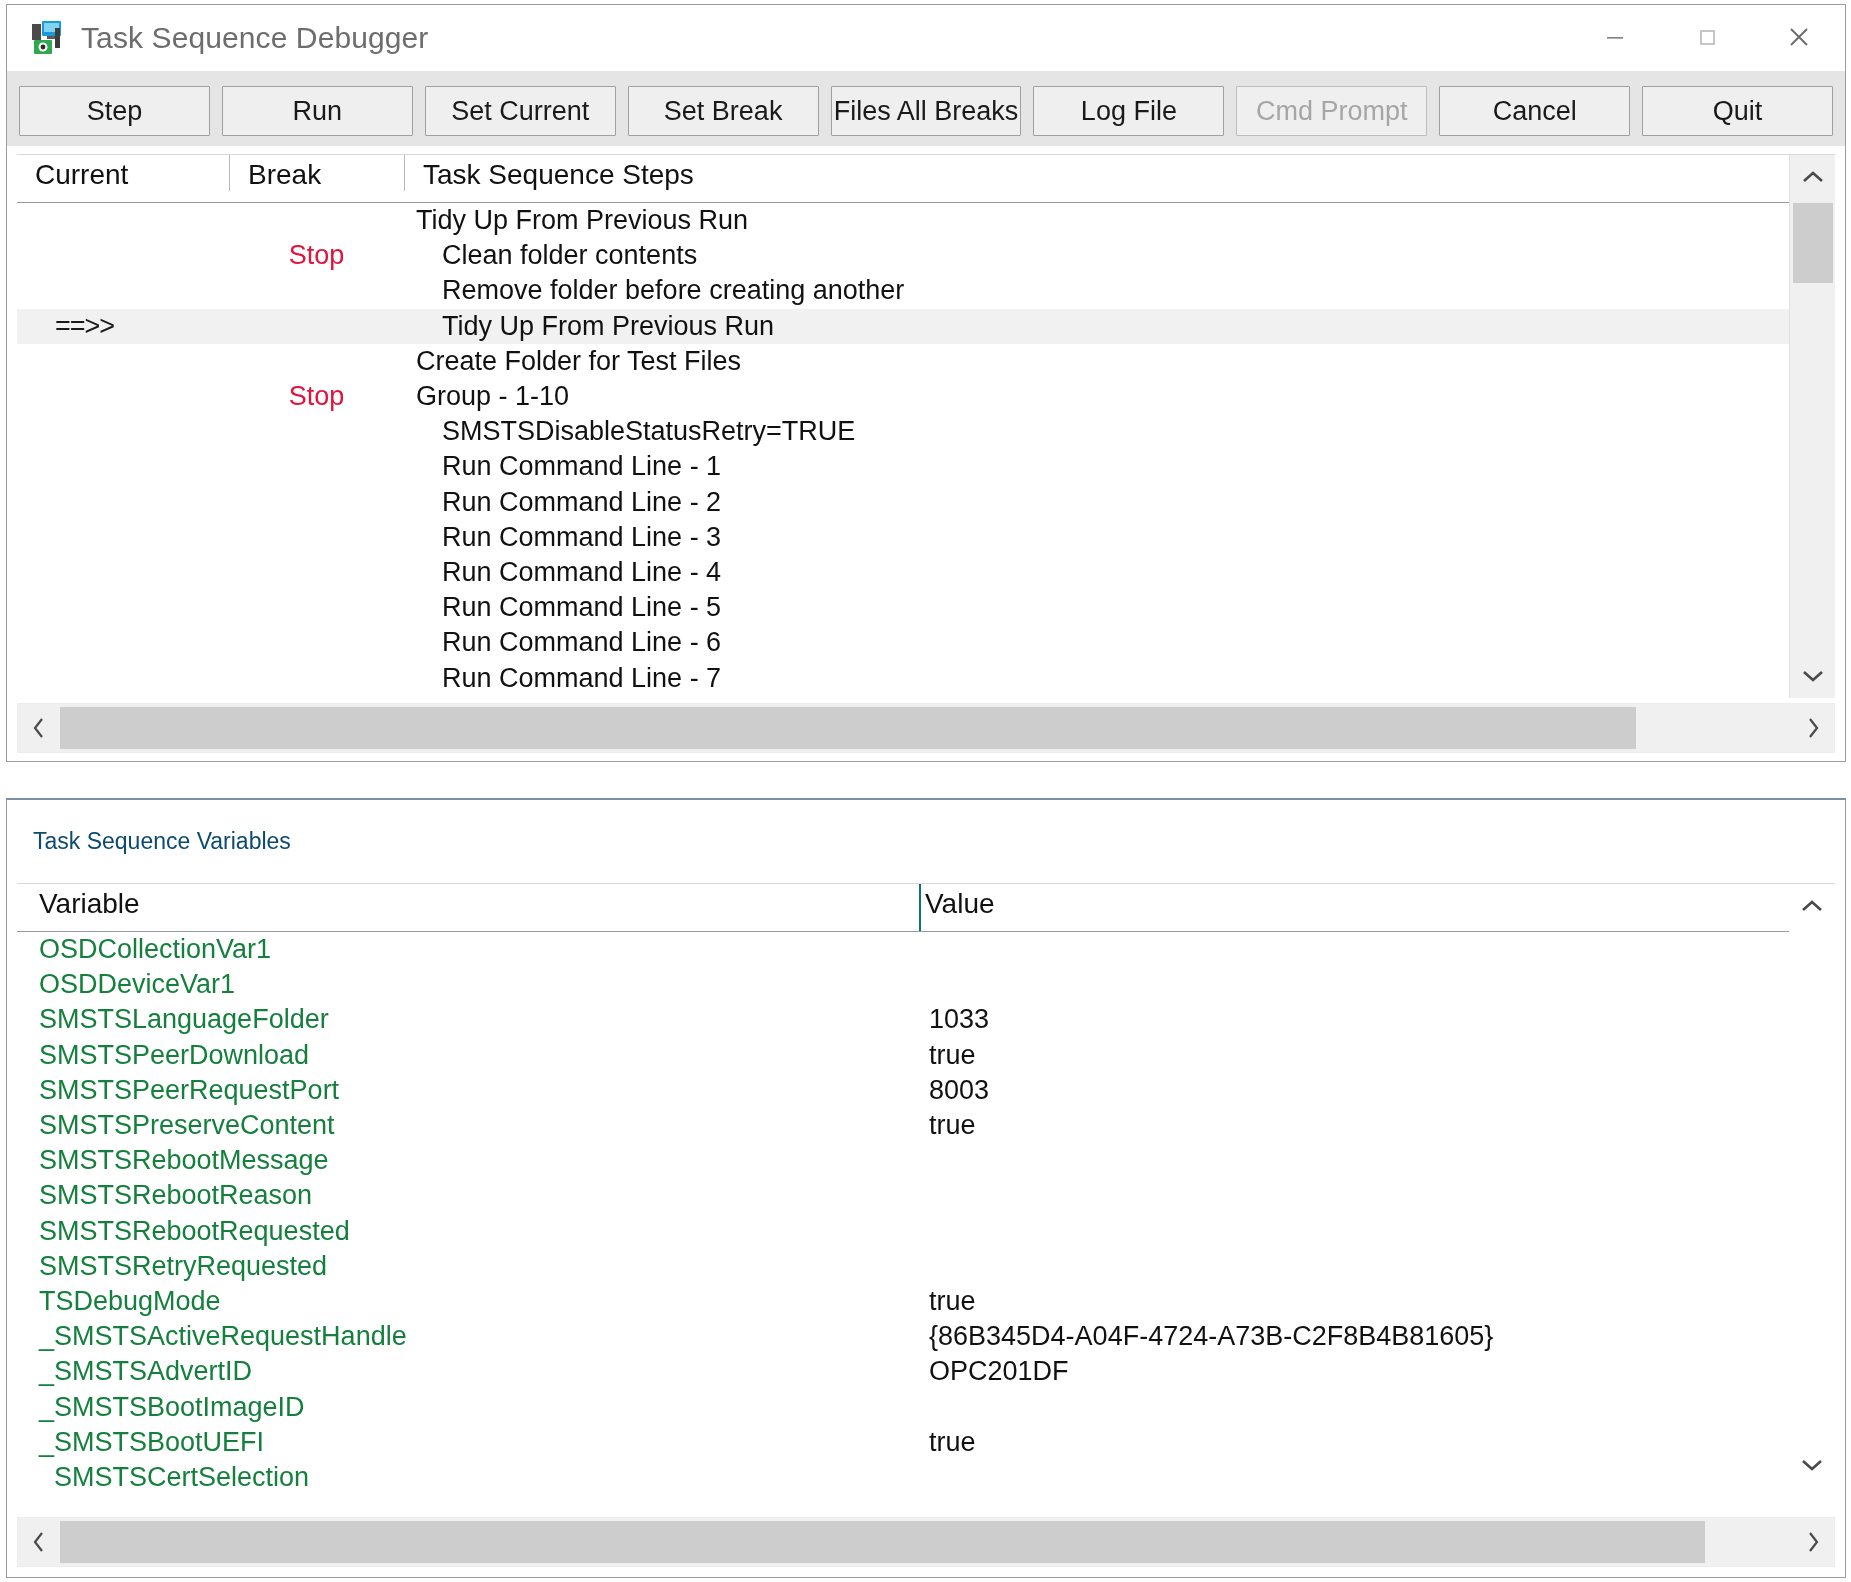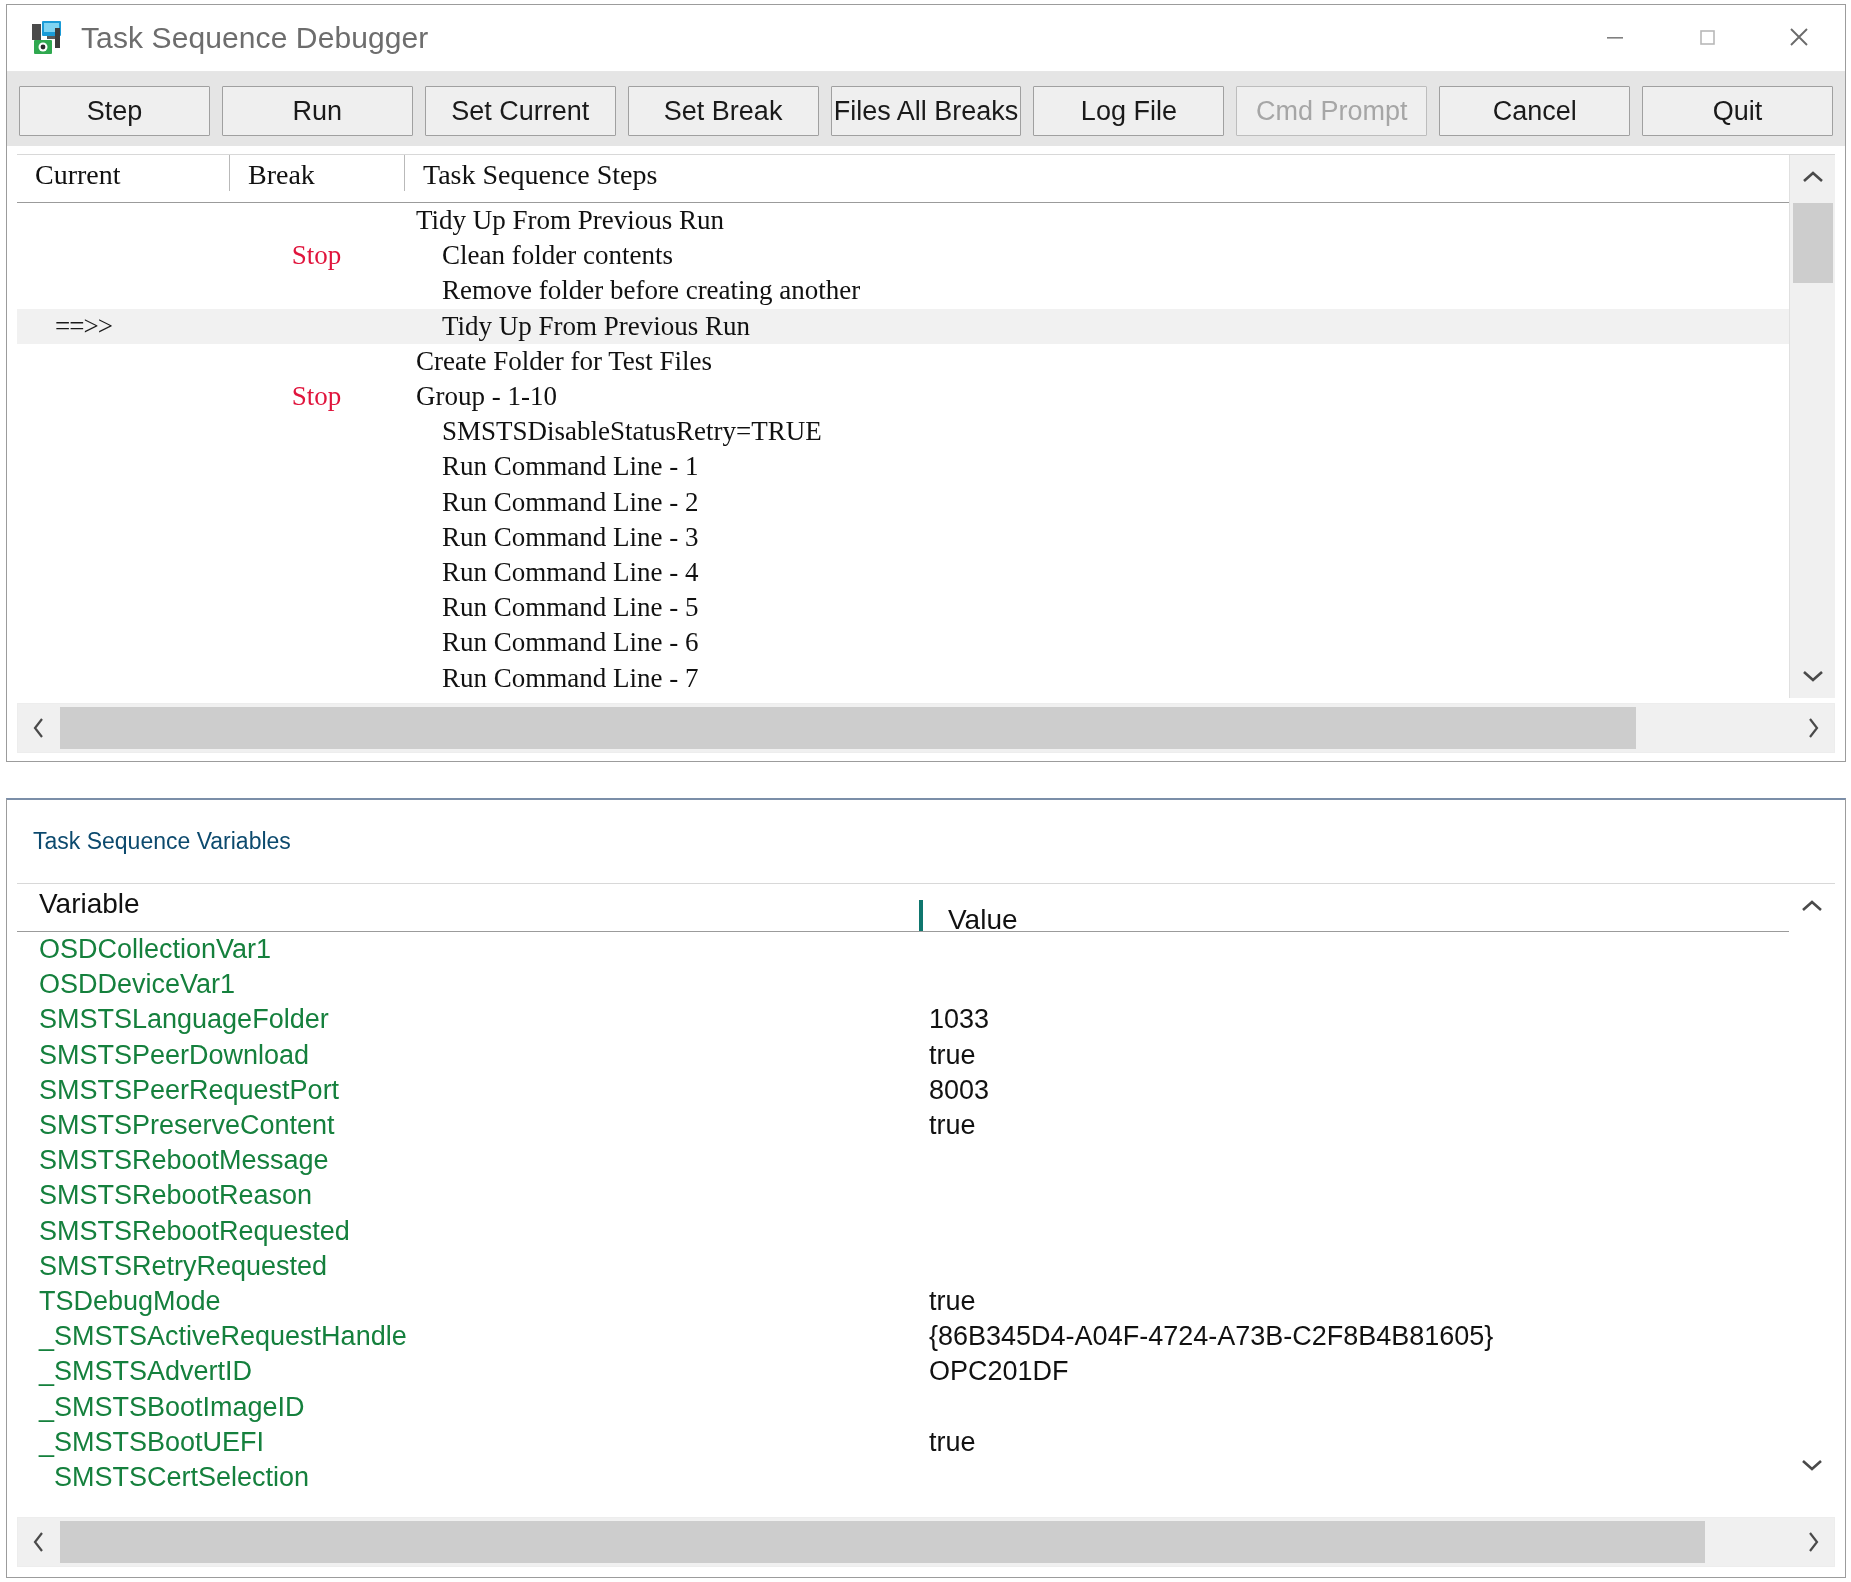--- a/index.html
+++ b/index.html
@@ -110,21 +110,20 @@
   }
 
   
   .list-area {
     position: relative;
     margin: 8px 10px 0 10px;
     height: 580px;
     background: #ffffff;
     border-top: 1px solid #d8d8d8;
     box-sizing: border-box;
-    font-family: Liberation Serif, serif;
   }
 
   .hdr-row {
     display: flex;
     height: 48px;
     align-items: flex-start;
     padding-left: 18px;
     border-bottom: 1px solid #9b9b9b;
     background: #ffffff;
     box-sizing: border-box;
@@ -284,21 +283,21 @@
     box-sizing: border-box;
   }
   .vhdr-cell {
     font-size: 28px;
     color: #111;
     padding-top: 4px;
     box-sizing: border-box;
     white-space: nowrap;
   }
   .vhdr-var { width: 880px; }
-  .vhdr-val { flex: 1; border-left: 4px solid #0f766e; padding-left: 25px; margin-top: 16px; }
+  .vhdr-val { flex: 1; border-left: 2px solid #0f766e; padding-left: 4px; }
 
   .vrows {
     position: relative;
     height: 555px;
     overflow: hidden;
     background: #ffffff;
     border-right: 1px solid #d0d0d0;
   }
   .vrow {
     display: flex;

